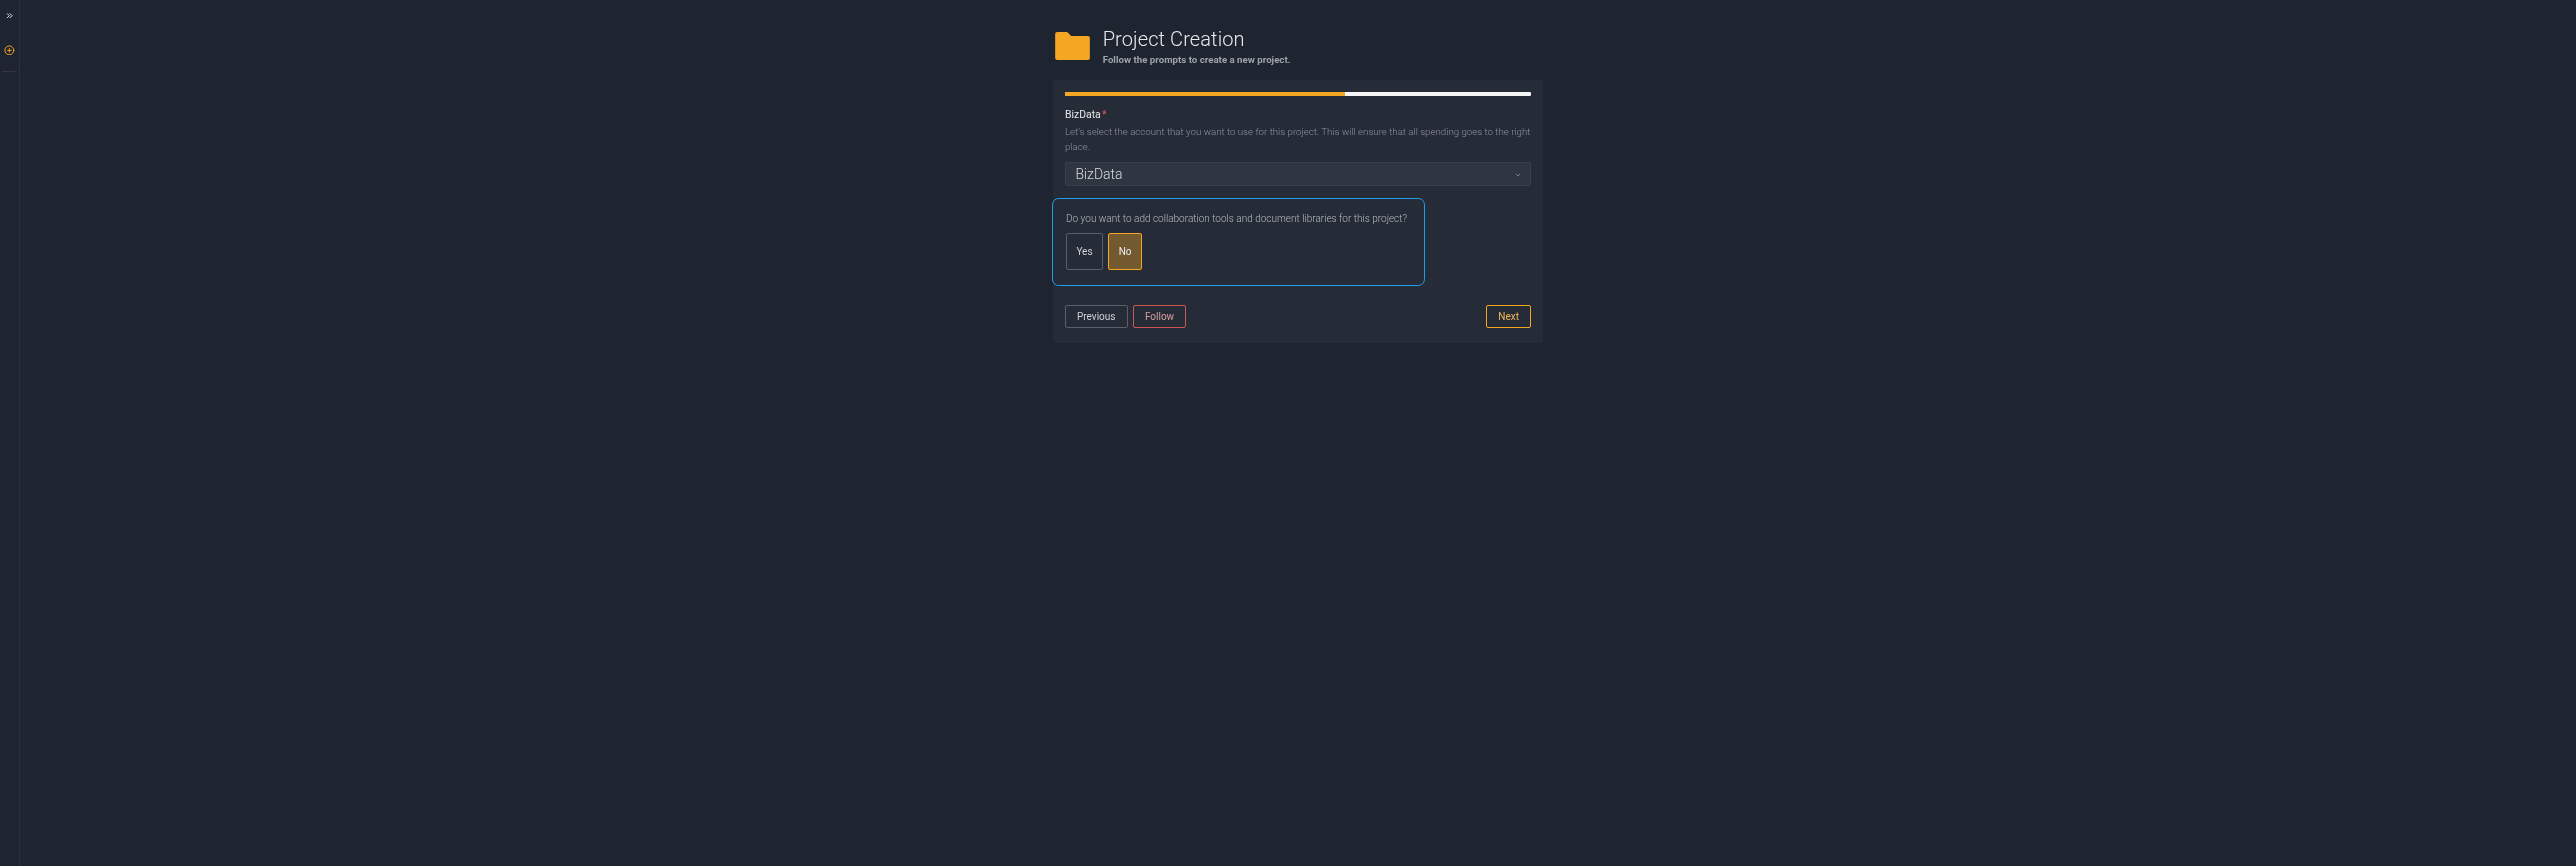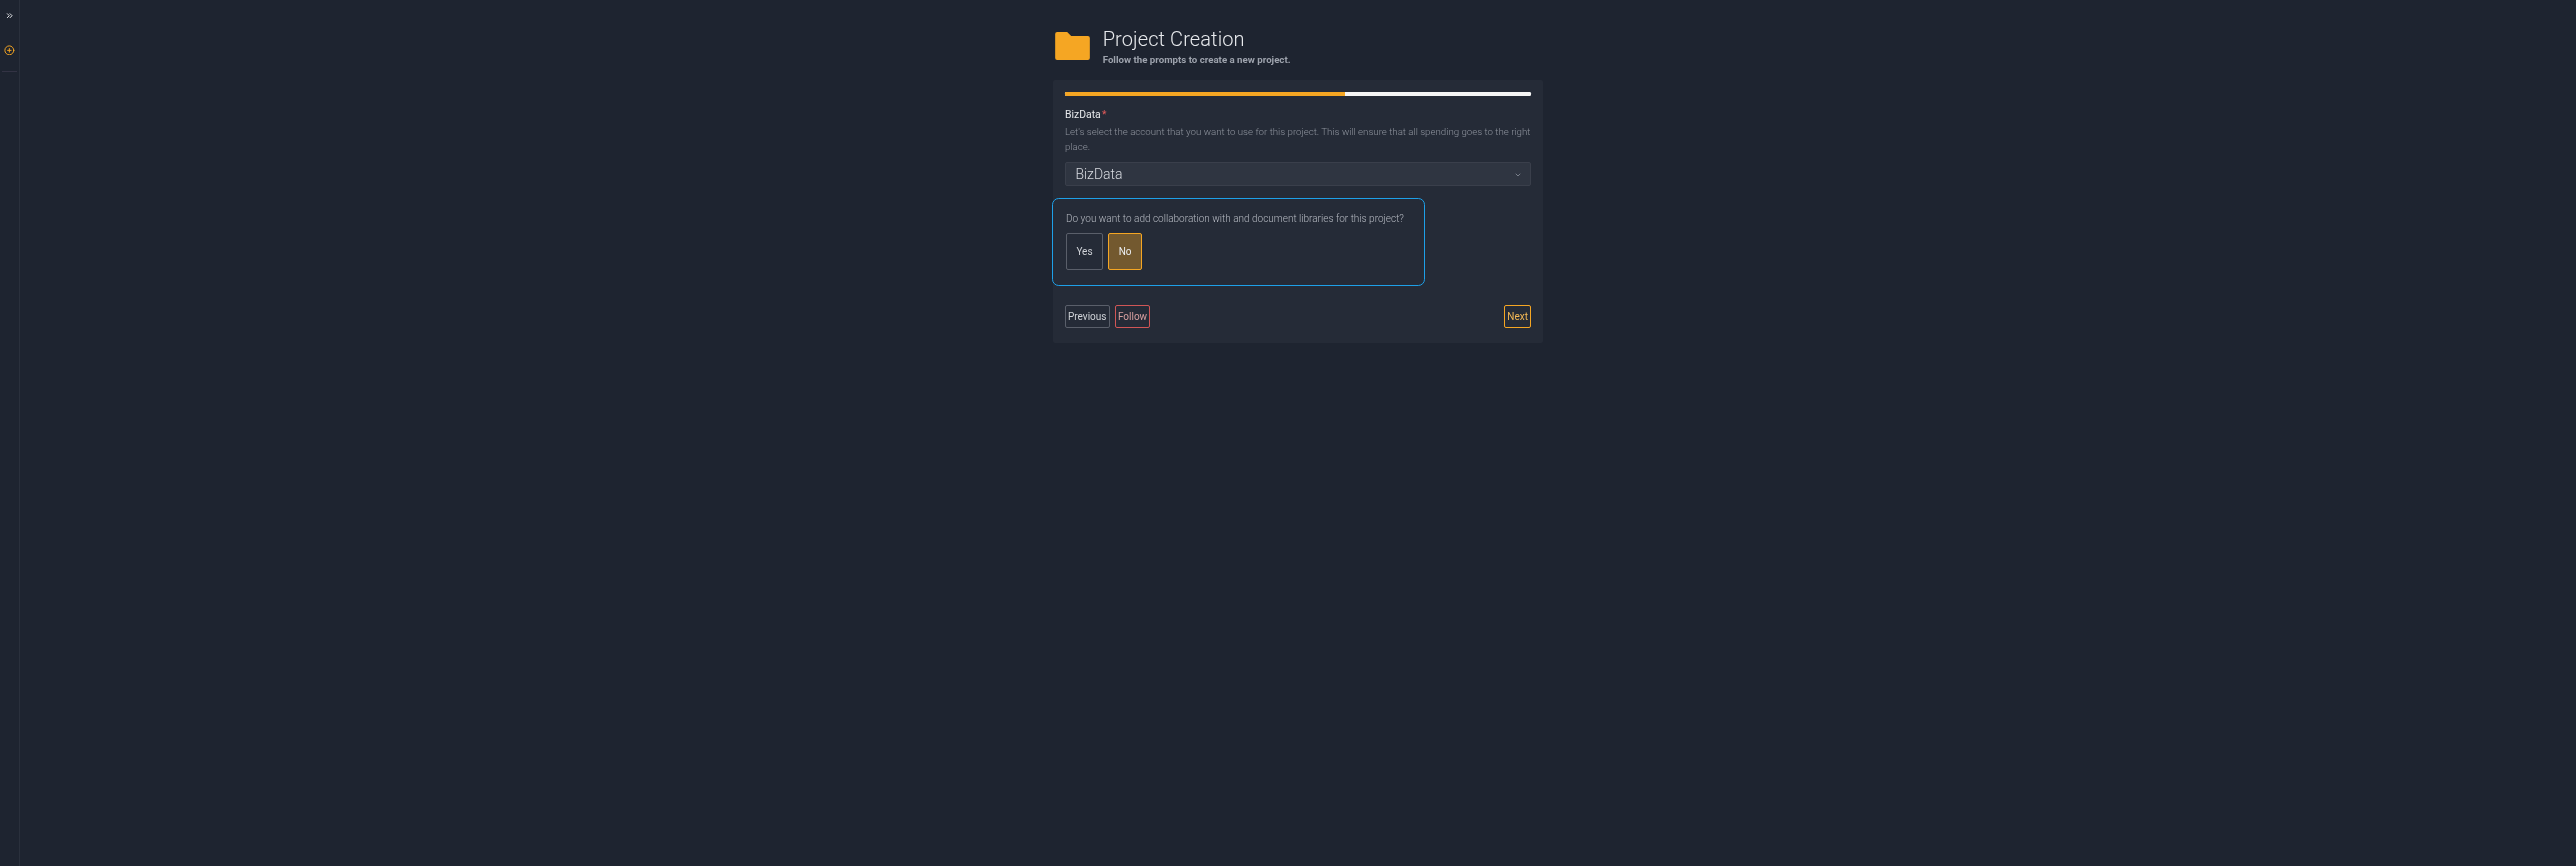--- a/index.html
+++ b/index.html
@@ -142,21 +142,21 @@
       color: #b6bac2;
       margin-bottom: 9.4px;
     }
     .btn-row { display: flex; gap: 5.4px; }
 
     .btn {
       display: inline-flex;
       align-items: center;
       justify-content: center;
       height: 23px;
-      padding: 0 2px;
+      padding: 0 11px;
       font-size: 10px;
       border-radius: 2px;
       cursor: pointer;
       background: transparent;
       color: #d0d3d8;
       border: 0.7px solid #5a5f6a;
       font-family: inherit;
       font-weight: 400;
     }
     .btn.small { height: 37px; padding: 0 9.4px; }
@@ -236,21 +236,21 @@
             <span class="chev">
               <svg width="8" height="8" viewBox="0 0 24 24" fill="none" stroke="currentColor" stroke-width="2" stroke-linecap="round" stroke-linejoin="round">
                   <polyline points="6 9 12 15 18 9"></polyline>
                 </svg>
             </span>
           </div>
 
         </div>
 
         <div class="highlight-box">
-          <p class="question">Do you want to add collaboration with and document libraries for this project?</p>
+          <p class="question">Do you want to add collaboration tools and document libraries for this project?</p>
           <div class="btn-row">
             <button class="btn small">Yes</button>
             <button class="btn small selected">No</button>
           </div>
         </div>
 
         <div class="nav-row">
           <div class="nav-left">
             <button class="btn">Previous</button>
             <button class="btn danger">Follow</button>

